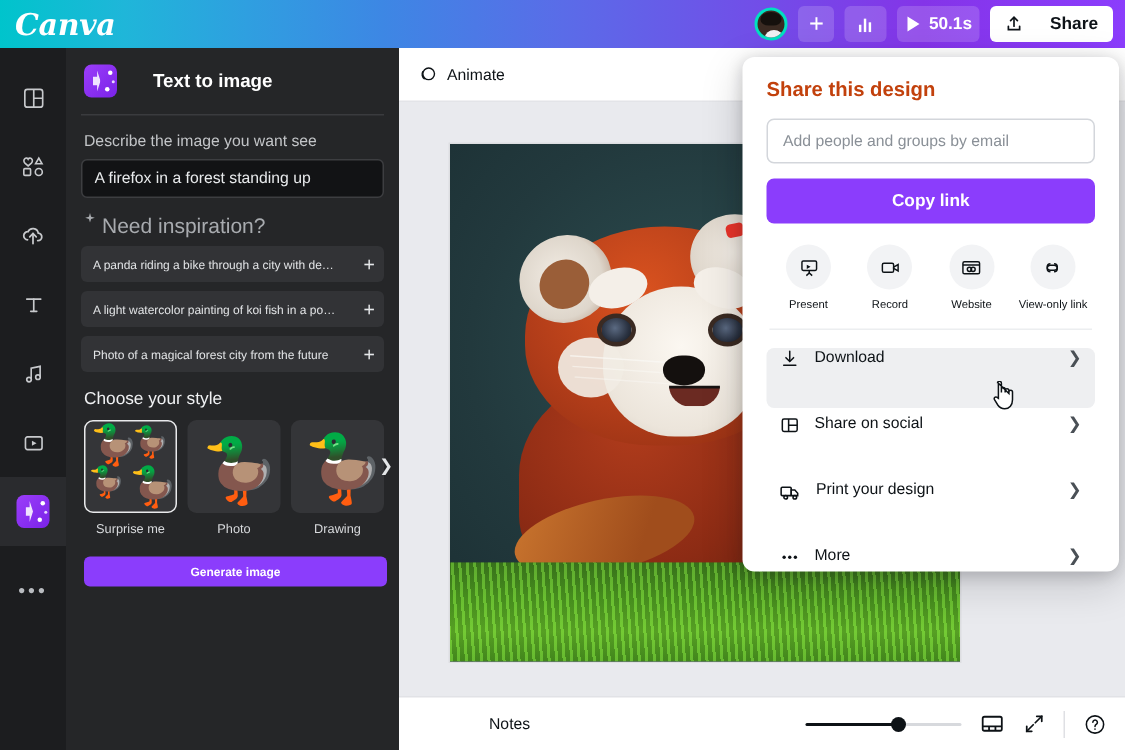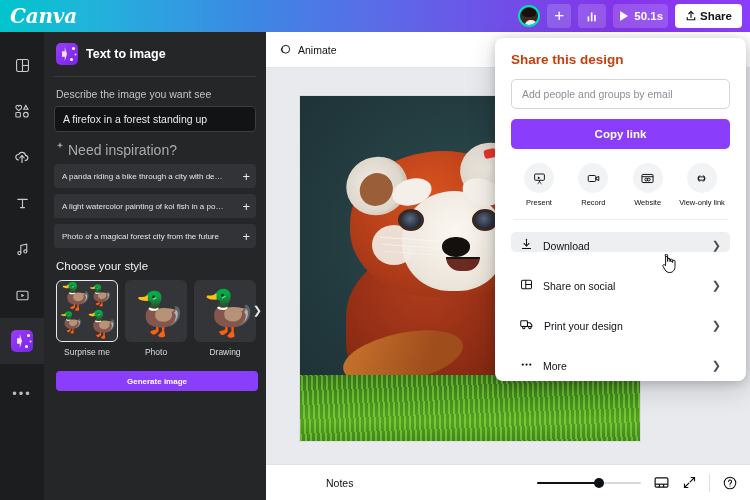--- a/index.html
+++ b/index.html
@@ -46,21 +46,21 @@
     background: rgba(255,255,255,0.16); cursor: pointer;
   }
   .hdr-plus { width: 24px; font-size: 17px; line-height: 1; padding-bottom: 2px; }
   .hdr-chart { width: 28px; }
   .hdr-timer { padding: 0 5px 0 7px; gap: 6px; font-size: 11.5px; font-weight: 700; }
   .play-tri {
     width: 0; height: 0; border-left: 8px solid #fff;
     border-top: 5px solid transparent; border-bottom: 5px solid transparent;
   }
   .share-btn {
-    display: flex; align-items: center; gap: 3px;
+    display: flex; align-items: center; gap: 18px;
     height: 24px; padding: 0 10px; border-radius: 4px;
     background: #fff; color: #0e1318; font-size: 11.5px; font-weight: 700;
     cursor: pointer;
   }
 
   
   .rail {
     position: absolute; top: 32px; left: 0; width: 44px; height: 468px;
     background: #1c1d1f; display: flex; flex-direction: column;
     align-items: center; padding-top: 10px;
@@ -89,21 +89,21 @@
   }
   .dots-icon { letter-spacing: 2px; font-size: 13px; color: #b9bcc0; }
 
   
   .panel {
     position: absolute; top: 32px; left: 44px; width: 222px; height: 468px;
     background: #252628; color: #e9eaec; padding: 0 10px;
     overflow: hidden;
   }
   .panel-head {
-    display: flex; align-items: center; gap: 8px;
+    display: flex; align-items: center; gap: 24px;
     padding: 11px 2px 11px 2px; border-bottom: 1px solid #3a3b3e;
   }
   .panel-title { font-size: 12.5px; font-weight: 700; color: #fff; }
   .panel-label { font-size: 10.5px; color: #c2c4c7; margin: 11px 2px 6px; }
   .prompt-input {
     width: 202px; height: 26px; background: #121315;
     border: 1px solid #3d3e41; border-radius: 4px;
     color: #e8eaec; font-size: 10.5px; padding: 0 8px;
     font-family: "Liberation Sans", sans-serif;
   }
@@ -306,22 +306,22 @@
     width: 52px; cursor: pointer;
   }
   .quick-circle {
     width: 30px; height: 30px; border-radius: 50%; background: #f2f3f5;
     display: flex; align-items: center; justify-content: center;
   }
   .quick-label {
     font-size: 7.5px; color: #0d1216; margin-top: 5px; white-space: nowrap;
   }
   .menu-item {
-    position: relative; display: flex; align-items: flex-end; gap: 9px;
-    height: 20px; border-radius: 5px; padding: 0 8px; margin-bottom: 20px;
+    position: relative; display: flex; align-items: flex-start; gap: 9px;
+    height: 40px; border-radius: 5px; padding: 0 8px; margin-bottom: 4px;
     cursor: pointer;
   }
   .menu-item.hover { background: #eeeff1; }
   .menu-label { font-size: 10.5px; color: #0d1216; }
   .menu-chev { position: absolute; right: 9px; color: #4a5056; font-size: 11px; }
   .cursor-hand {
     position: absolute; left: 150px; top: 22px; width: 16px; height: 20px;
     pointer-events: none;
   }
   svg { display: block; }

